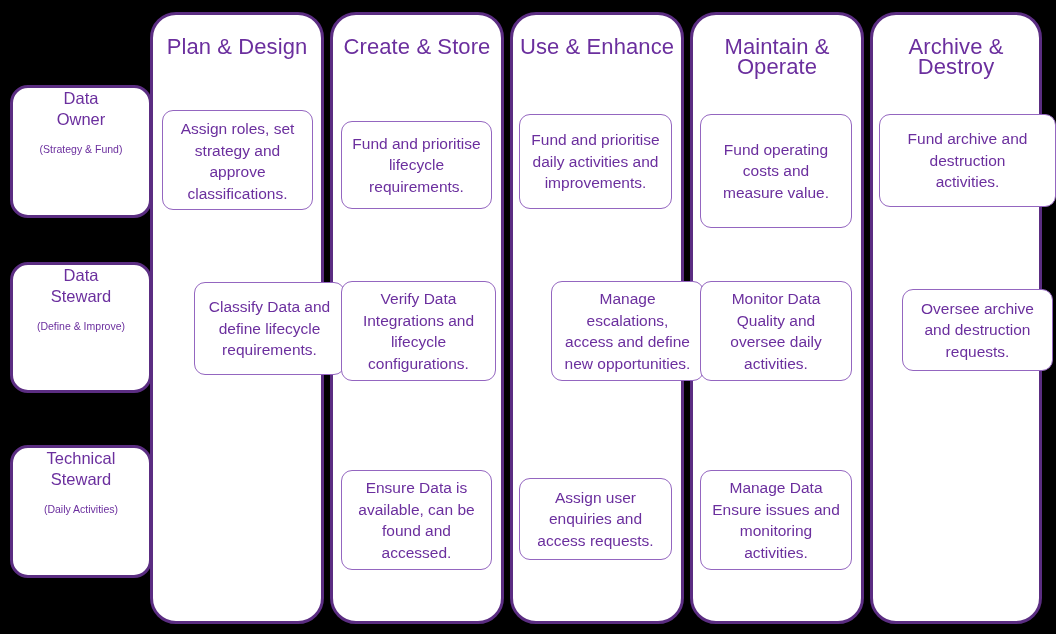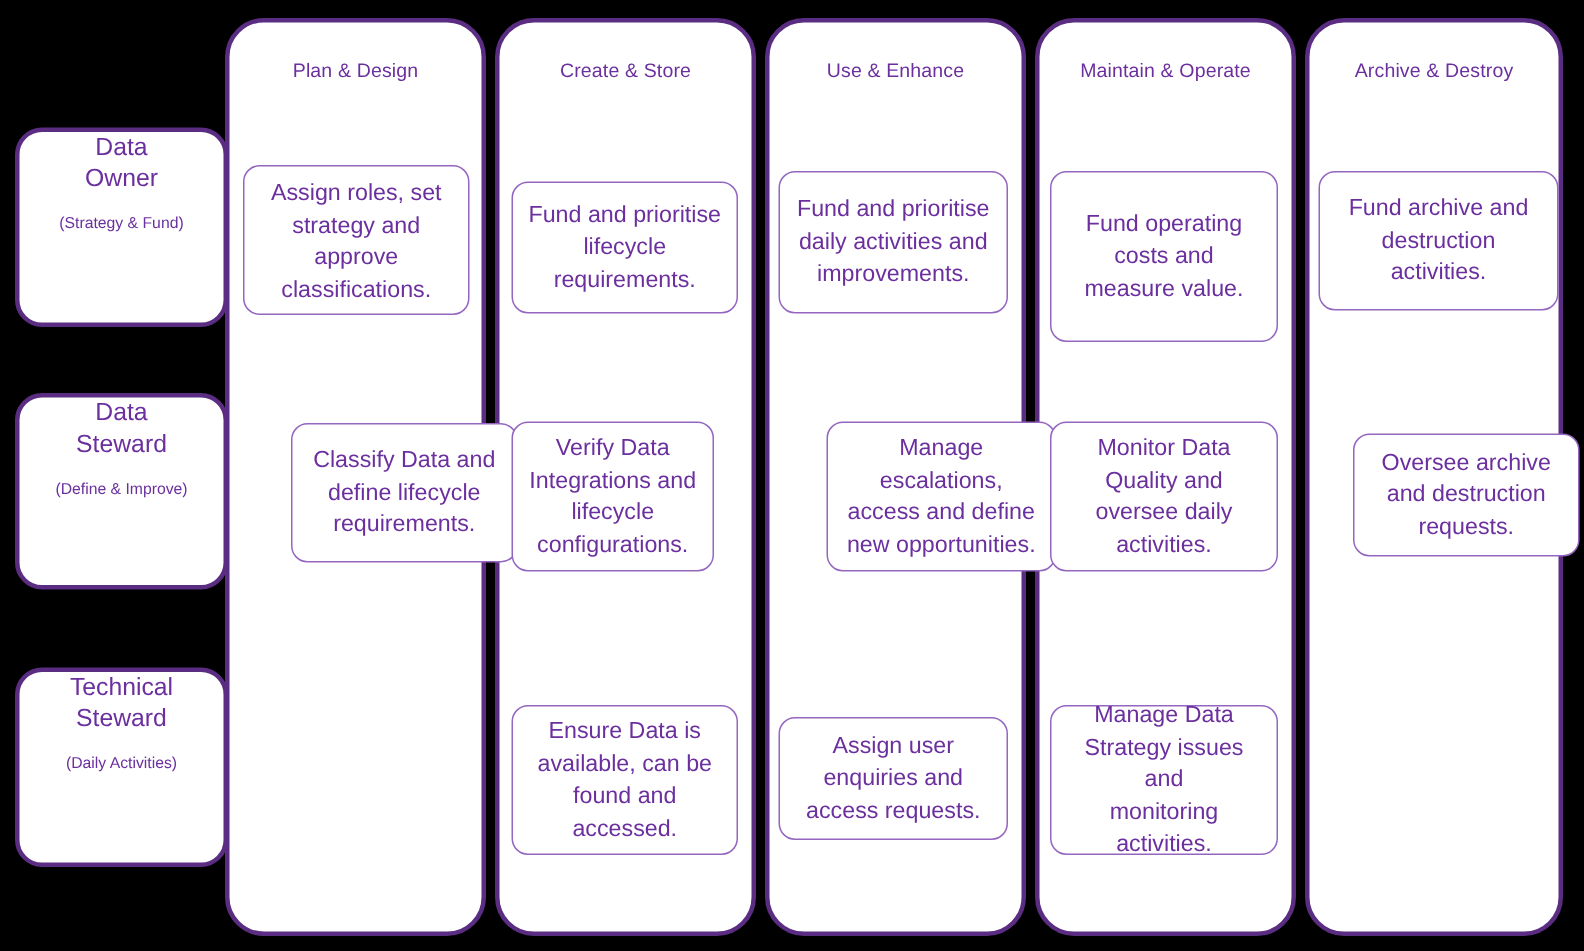--- a/index.html
+++ b/index.html
@@ -31,21 +31,21 @@
     border-radius: 26px;
     box-sizing: border-box;
     z-index: 2;
   }
   .stage-title {
     position: absolute;
     top: 22px;
     left: 0;
     right: 0;
     text-align: center;
-    font-size: 13px;
+    font-size: 22px;
     color: #6b2f9e;
     letter-spacing: 0.1px;
     line-height: 20px;
   }
 
   
   .role-box {
     position: absolute;
     left: 10px;
     width: 142px;
@@ -155,33 +155,33 @@
 daily activities and
 improvements.</div>
   </div>
 
   <div class="cell" style="left:700px; top:114px; width:152px; height:114px;">
     <div class="cell-text">Fund operating
 costs and
 measure value.</div>
   </div>
 
-  <div class="cell" style="left:879px; top:114px; width:160px; height:93px;">
+  <div class="cell" style="left:879px; top:114px; width:177px; height:93px;">
     <div class="cell-text">Fund archive and
 destruction
 activities.</div>
   </div>
 
   <div class="cell" style="left:162px; top:282px; width:151px; height:93px;margin-left:32px;">
     <div class="cell-text">Classify Data and
 define lifecycle
 requirements.</div>
   </div>
 
-  <div class="cell" style="left:341px; top:281px; width:135px; height:100px;">
+  <div class="cell" style="left:341px; top:281px; width:155px; height:100px;">
     <div class="cell-text">Verify Data
 Integrations and
 lifecycle
 configurations.</div>
   </div>
 
   <div class="cell" style="left:519px; top:281px; width:153px; height:100px;margin-left:32px;">
     <div class="cell-text">Manage
 escalations,
 access and define
@@ -209,18 +209,18 @@
   </div>
 
   <div class="cell" style="left:519px; top:478px; width:153px; height:82px;">
     <div class="cell-text">Assign user
 enquiries and
 access requests.</div>
   </div>
 
   <div class="cell" style="left:700px; top:470px; width:152px; height:100px;">
     <div class="cell-text">Manage Data
-Strategy issues and
+Ensure issues and
 monitoring
 activities.</div>
   </div>
 
 </div>
 
 </body></html>

